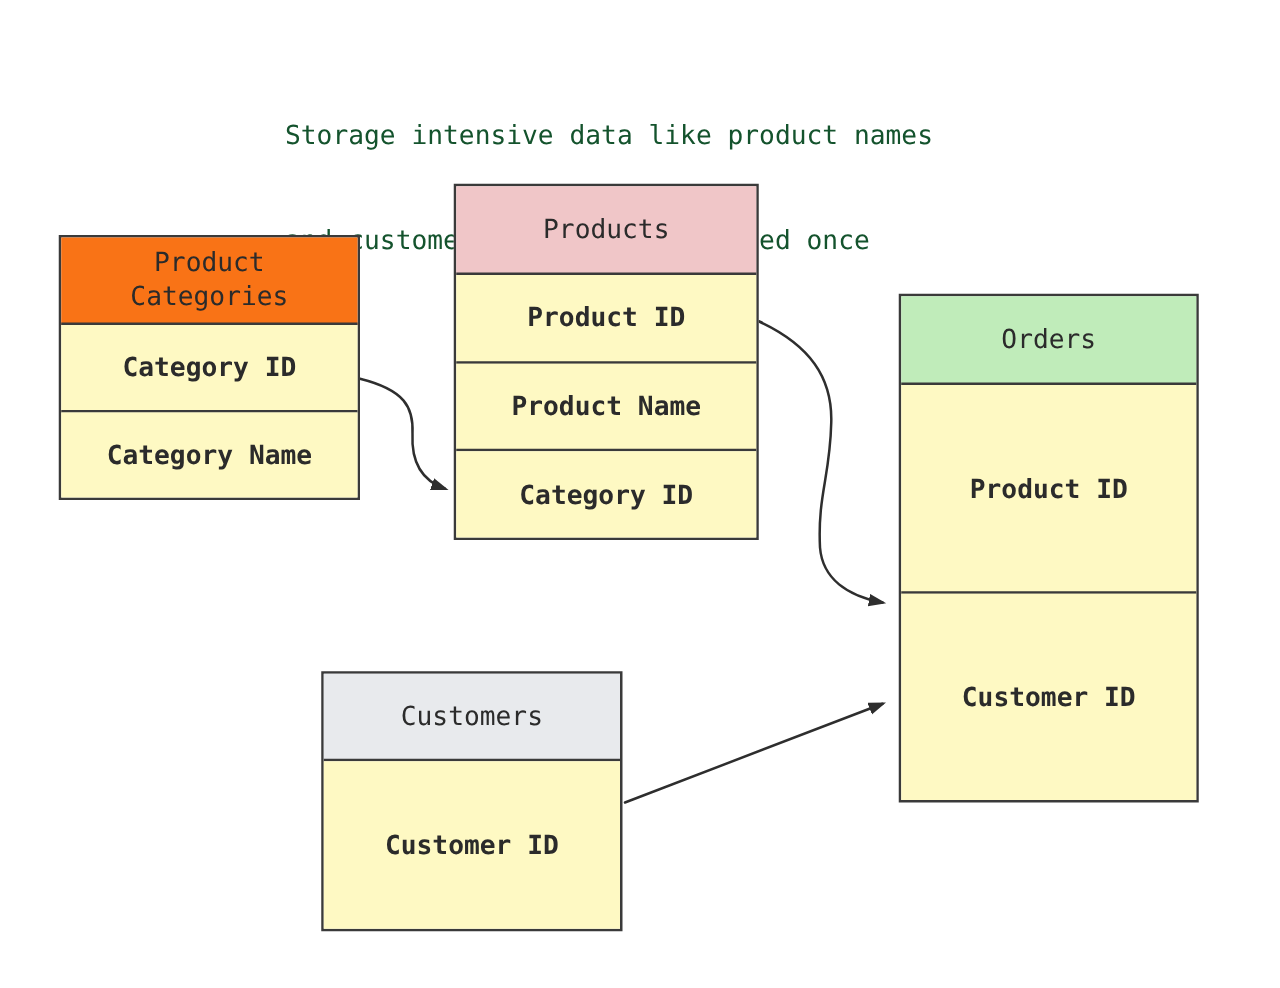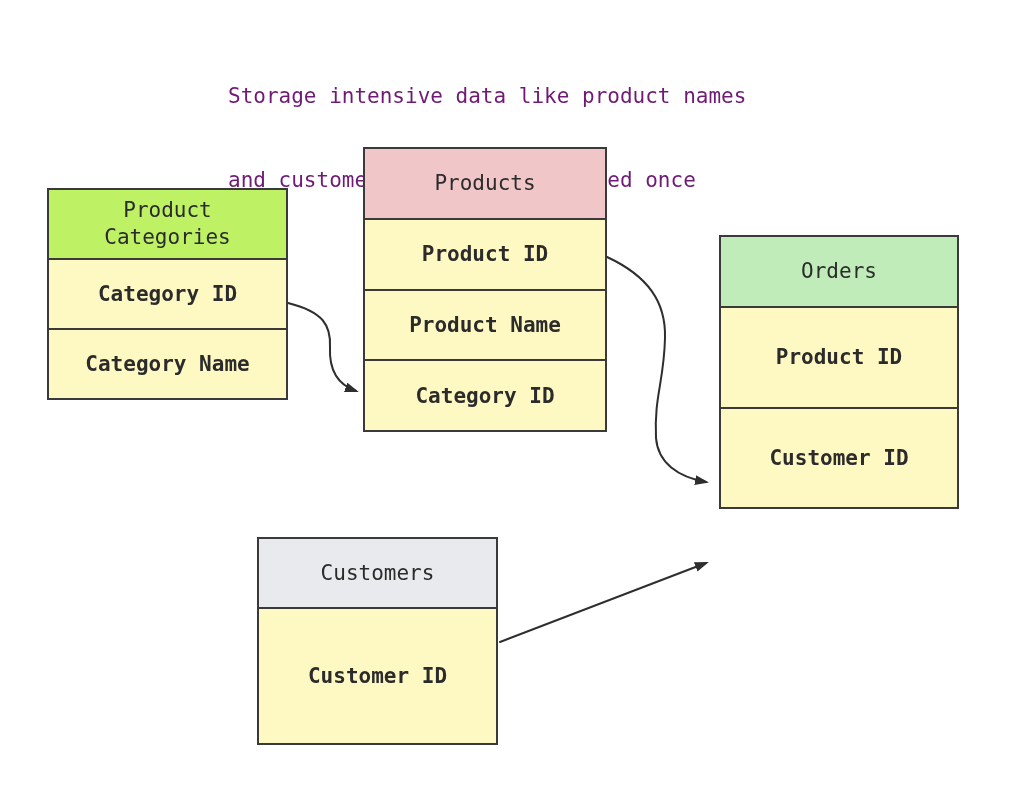--- a/index.html
+++ b/index.html
@@ -8,24 +8,24 @@
     background: #ffffff;
     font-family: "DejaVu Sans Mono", "Liberation Mono", monospace;
     color: #2b2b2b;
     position: relative;
     overflow: hidden;
   }
   .canvas { position: absolute; inset: 0; }
 
   .caption {
     position: absolute;
-    left: 228px; top: 26px;
+    left: 228px; top: 38px;
     font-size: 21px;
     line-height: 28px;
-    color: #701a75;
+    color: #14532d;
     white-space: pre;
   }
 
   svg.edges {
     position: absolute; left: 0; top: 0;
     width: 1024px; height: 790px;
     pointer-events: none;
   }
   .edge-path {
     fill: none;
@@ -64,21 +64,21 @@
     background: #fef9c3;
     font-weight: bold;
   }
   .table .row:last-child { border-bottom: none; text-align: right; }
 
   
   #t-categories { left: 47px;  top: 188px; width: 241px; height: 212px; }
   #t-categories .hdr { height: 70px; }
   #t-products   { left: 363px; top: 147px; width: 244px; height: 285px; }
   #t-products .hdr { height: 71px; }
-  #t-orders     { left: 719px; top: 235px; width: 240px; height: 274px; }
+  #t-orders     { left: 719px; top: 235px; width: 240px; height: 407px; }
   #t-orders .hdr { height: 71px; }
   #t-customers  { left: 257px; top: 537px; width: 241px; height: 208px; }
   #t-customers .hdr { height: 70px; }
 </style>
 </head>
 <body>
 
 <div class="canvas">
 
   <div class="caption">
@@ -91,21 +91,21 @@
       <marker id="arrowhead" markerUnits="userSpaceOnUse" markerWidth="16" markerHeight="12" refX="11" refY="5" orient="auto">
         <path d="M0,0 L14,5 L0,10 Z" fill="#2e2e2e"></path>
       </marker>
     </defs>
     <path class="edge-path" marker-end="url(#arrowhead)" d="M 288 303 C 324 312 331 326 330 347 C 329 368 336 384 356 391"></path>
     <path class="edge-path" marker-end="url(#arrowhead)" d="M 607 257 C 648 276 666 302 665 338 C 664 382 654 396 656 438 C 658 463 678 477 706 482"></path>
     <path class="edge-path" marker-end="url(#arrowhead)" d="M 500 642 L 706 563"></path>
   </svg>
 
   <div class="table" id="t-categories">
-    <div class="hdr" style="background: #bef264;">Product
+    <div class="hdr" style="background: #f97316;">Product
 Categories</div>
     <div class="row">Category ID</div>
     <div class="row">Category Name</div>
   </div>
 
   <div class="table" id="t-products">
     <div class="hdr" style="background: rgb(240, 198, 200);">Products</div>
     <div class="row">Product ID</div>
     <div class="row">Product Name</div>
     <div class="row">Category ID</div>

